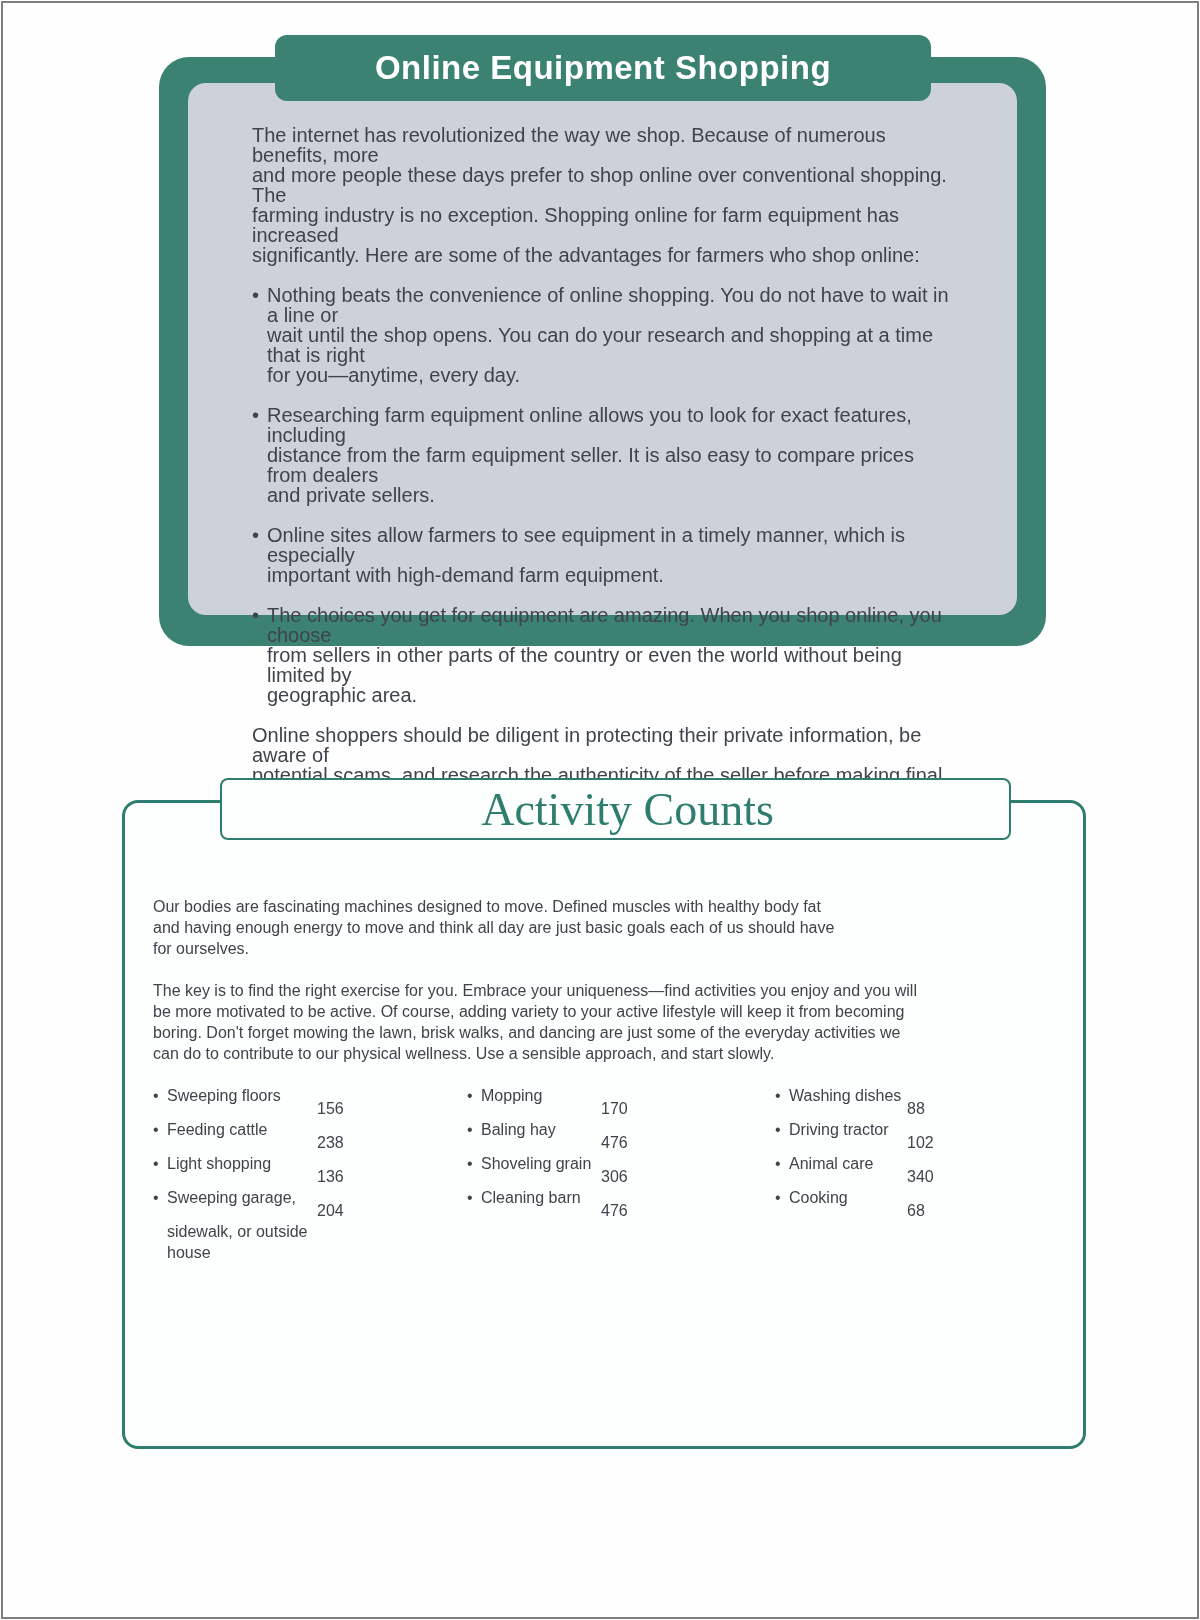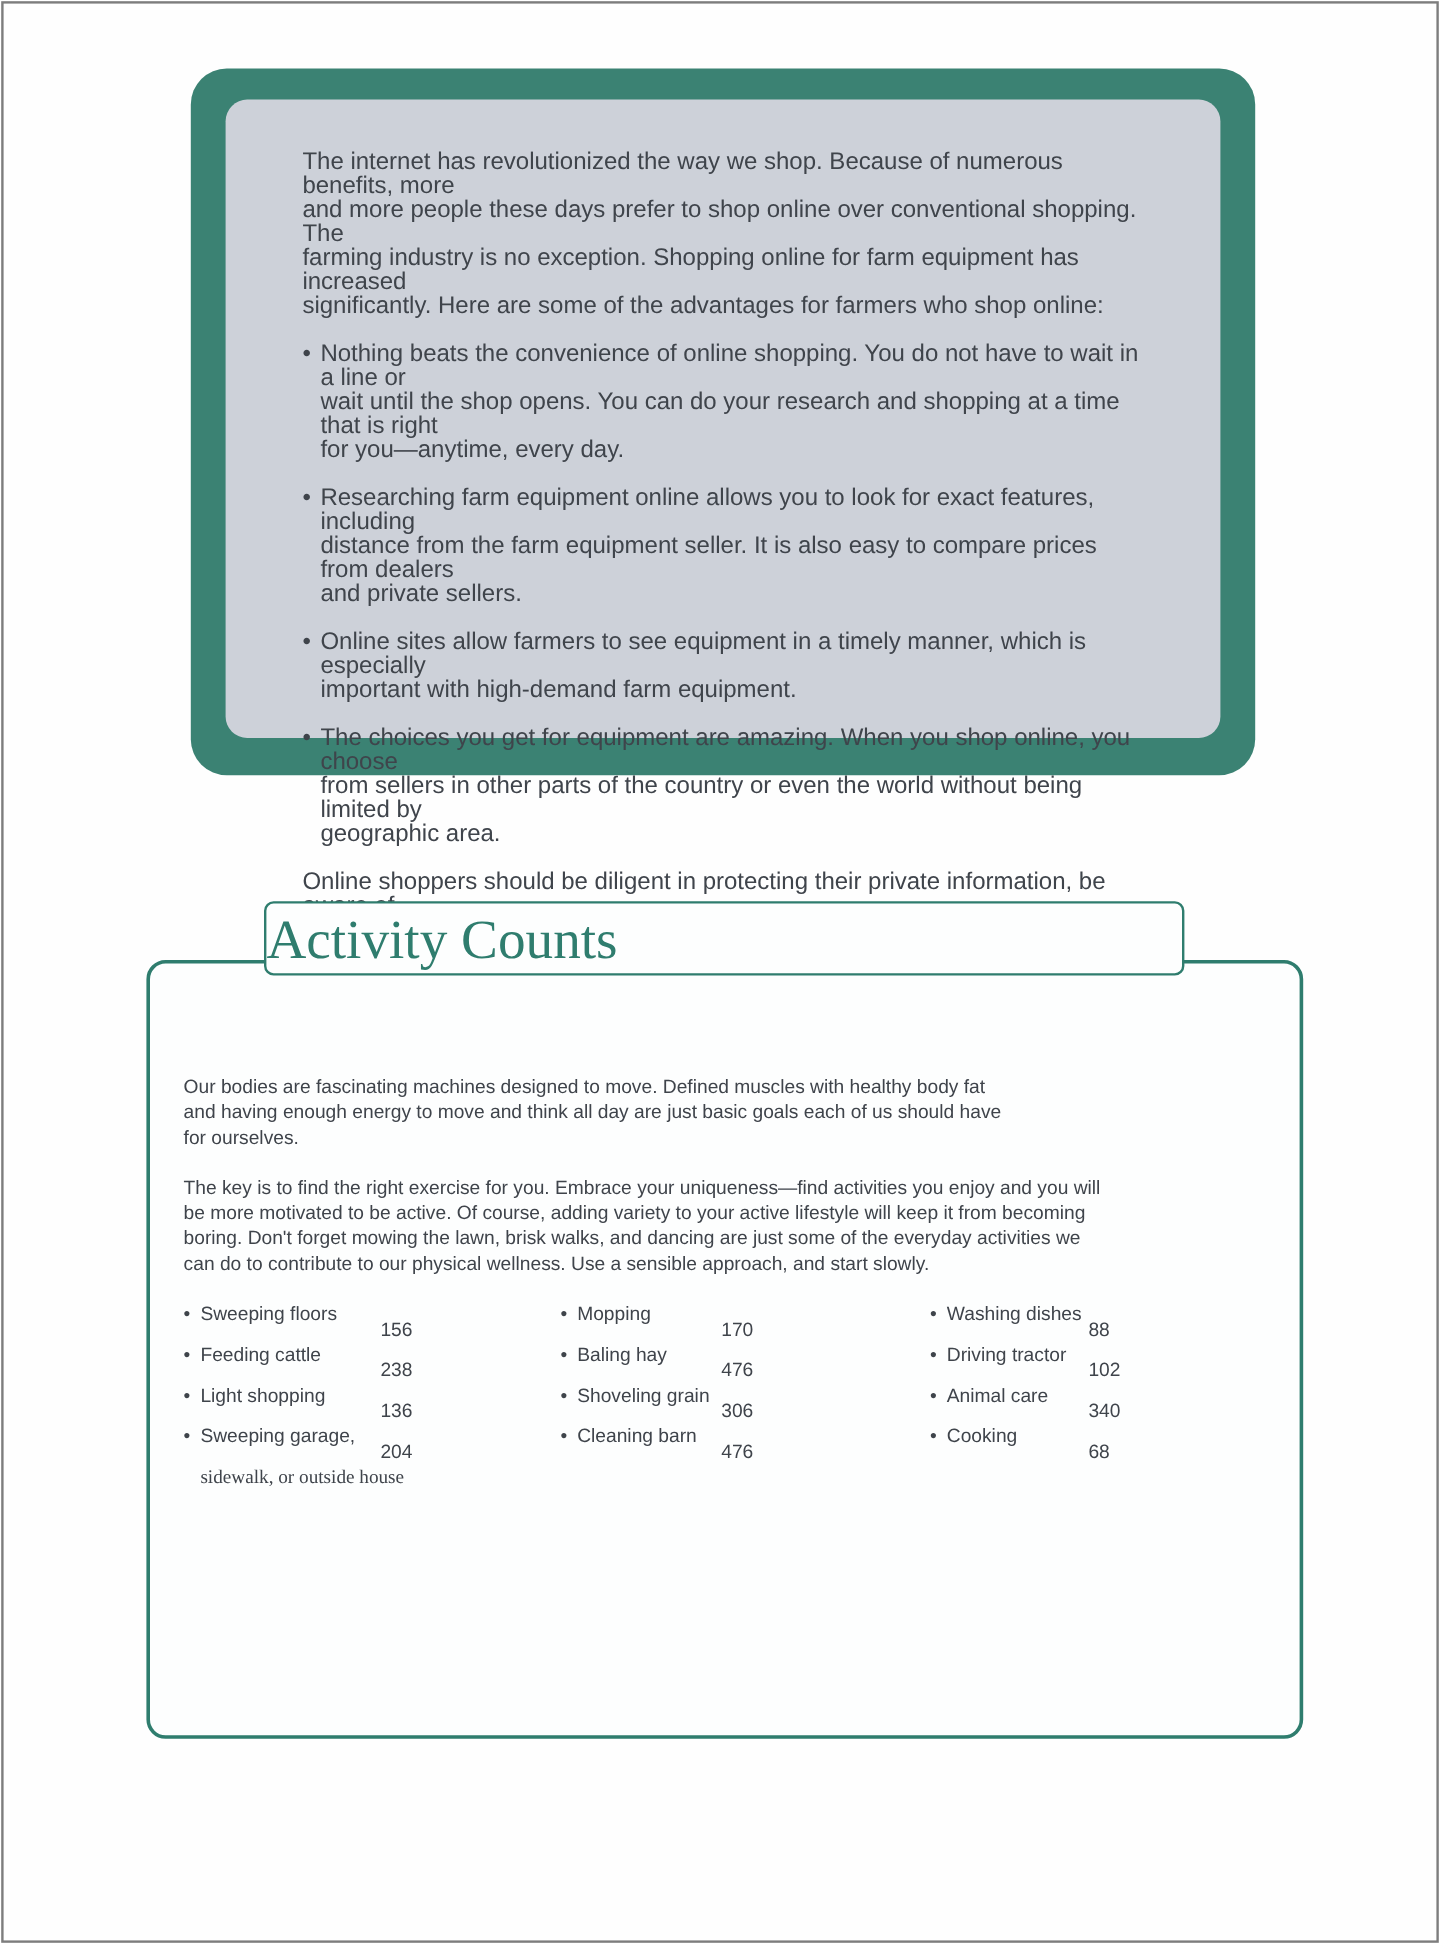--- a/index.html
+++ b/index.html
@@ -13,43 +13,46 @@
           display:flex;align-items:center;justify-content:center;}
   .eq-tab h1{margin:0;color:#ffffff;font-size:33px;font-weight:bold;letter-spacing:0.5px;font-family:"Liberation Sans",sans-serif;}
   .eq-text{position:absolute;left:249px;top:122px;width:700px;color:#3F444B;font-size:20px;line-height:20px;}
   .eq-text p{margin:0 0 20px 0;white-space:pre-line;}
   .bullet-row{display:flex;margin:0 0 20px 0;}
   .bullet-row .blt{width:15px;flex:0 0 15px;}
   .bullet-row .btext{white-space:pre-line;}
 
   
   .ac-main{position:absolute;left:119px;top:797px;width:958px;height:643px;border:3px solid #2F7D6E;border-radius:16px;background:#fdfefe;}
-  .ac-title{position:absolute;left:217px;top:748px;width:763px;height:58px;border:2px solid #2F7D6E;border-radius:8px;background:#fdfefe;
-            display:flex;align-items:center;justify-content:flex-start;}
+  .ac-title{position:absolute;left:217px;top:775px;width:763px;height:58px;border:2px solid #2F7D6E;border-radius:8px;background:#fdfefe;
+            display:flex;align-items:center;justify-content:center;padding-left:24px;}
   .ac-title h2{margin:0;color:#2F7D6E;font-size:46px;font-weight:normal;font-family:"Liberation Serif","DejaVu Serif",serif;}
   .ac-text{position:absolute;left:150px;top:893px;width:880px;color:#3F444B;font-size:16px;line-height:21px;}
   .ac-text p{margin:0 0 21px 0;white-space:pre-line;}
 
   .act-list{display:flex;margin-top:2px;}
   .act-col1{width:198px;}
   .act-col2{width:168px;margin-left:116px;}
   .act-col3{width:166px;margin-left:140px;}
   .act-item{display:flex;line-height:21px;}
   .act-item .blt{width:14px;flex:0 0 14px;}
   .act-item .lbl{flex:1;}
   .act-item .val{text-align:left;min-width:34px;margin-top:13px;}
-  .act-cont{padding-left:14px;line-height:21px;font-family:Liberation Serif, serif;}
+  .act-cont{padding-left:14px;line-height:21px;}
 </style>
 </head>
 <body>
 
 <div class="page">
 
   <div class="eq-body"></div>
   <div class="eq-panel"></div>
+  <div class="eq-tab">
+    <h1>Online Equipment Shopping</h1>
+  </div>
 
   <div class="eq-text">
     <p>The internet has revolutionized the way we shop. Because of numerous benefits, more
 and more people these days prefer to shop online over conventional shopping. The
 farming industry is no exception. Shopping online for farm equipment has increased
 significantly. Here are some of the advantages for farmers who shop online:</p>
 
     <div class="bullet-row">
       <span class="blt">•</span>
       <div class="btext">Nothing beats the convenience of online shopping. You do not have to wait in a line or

